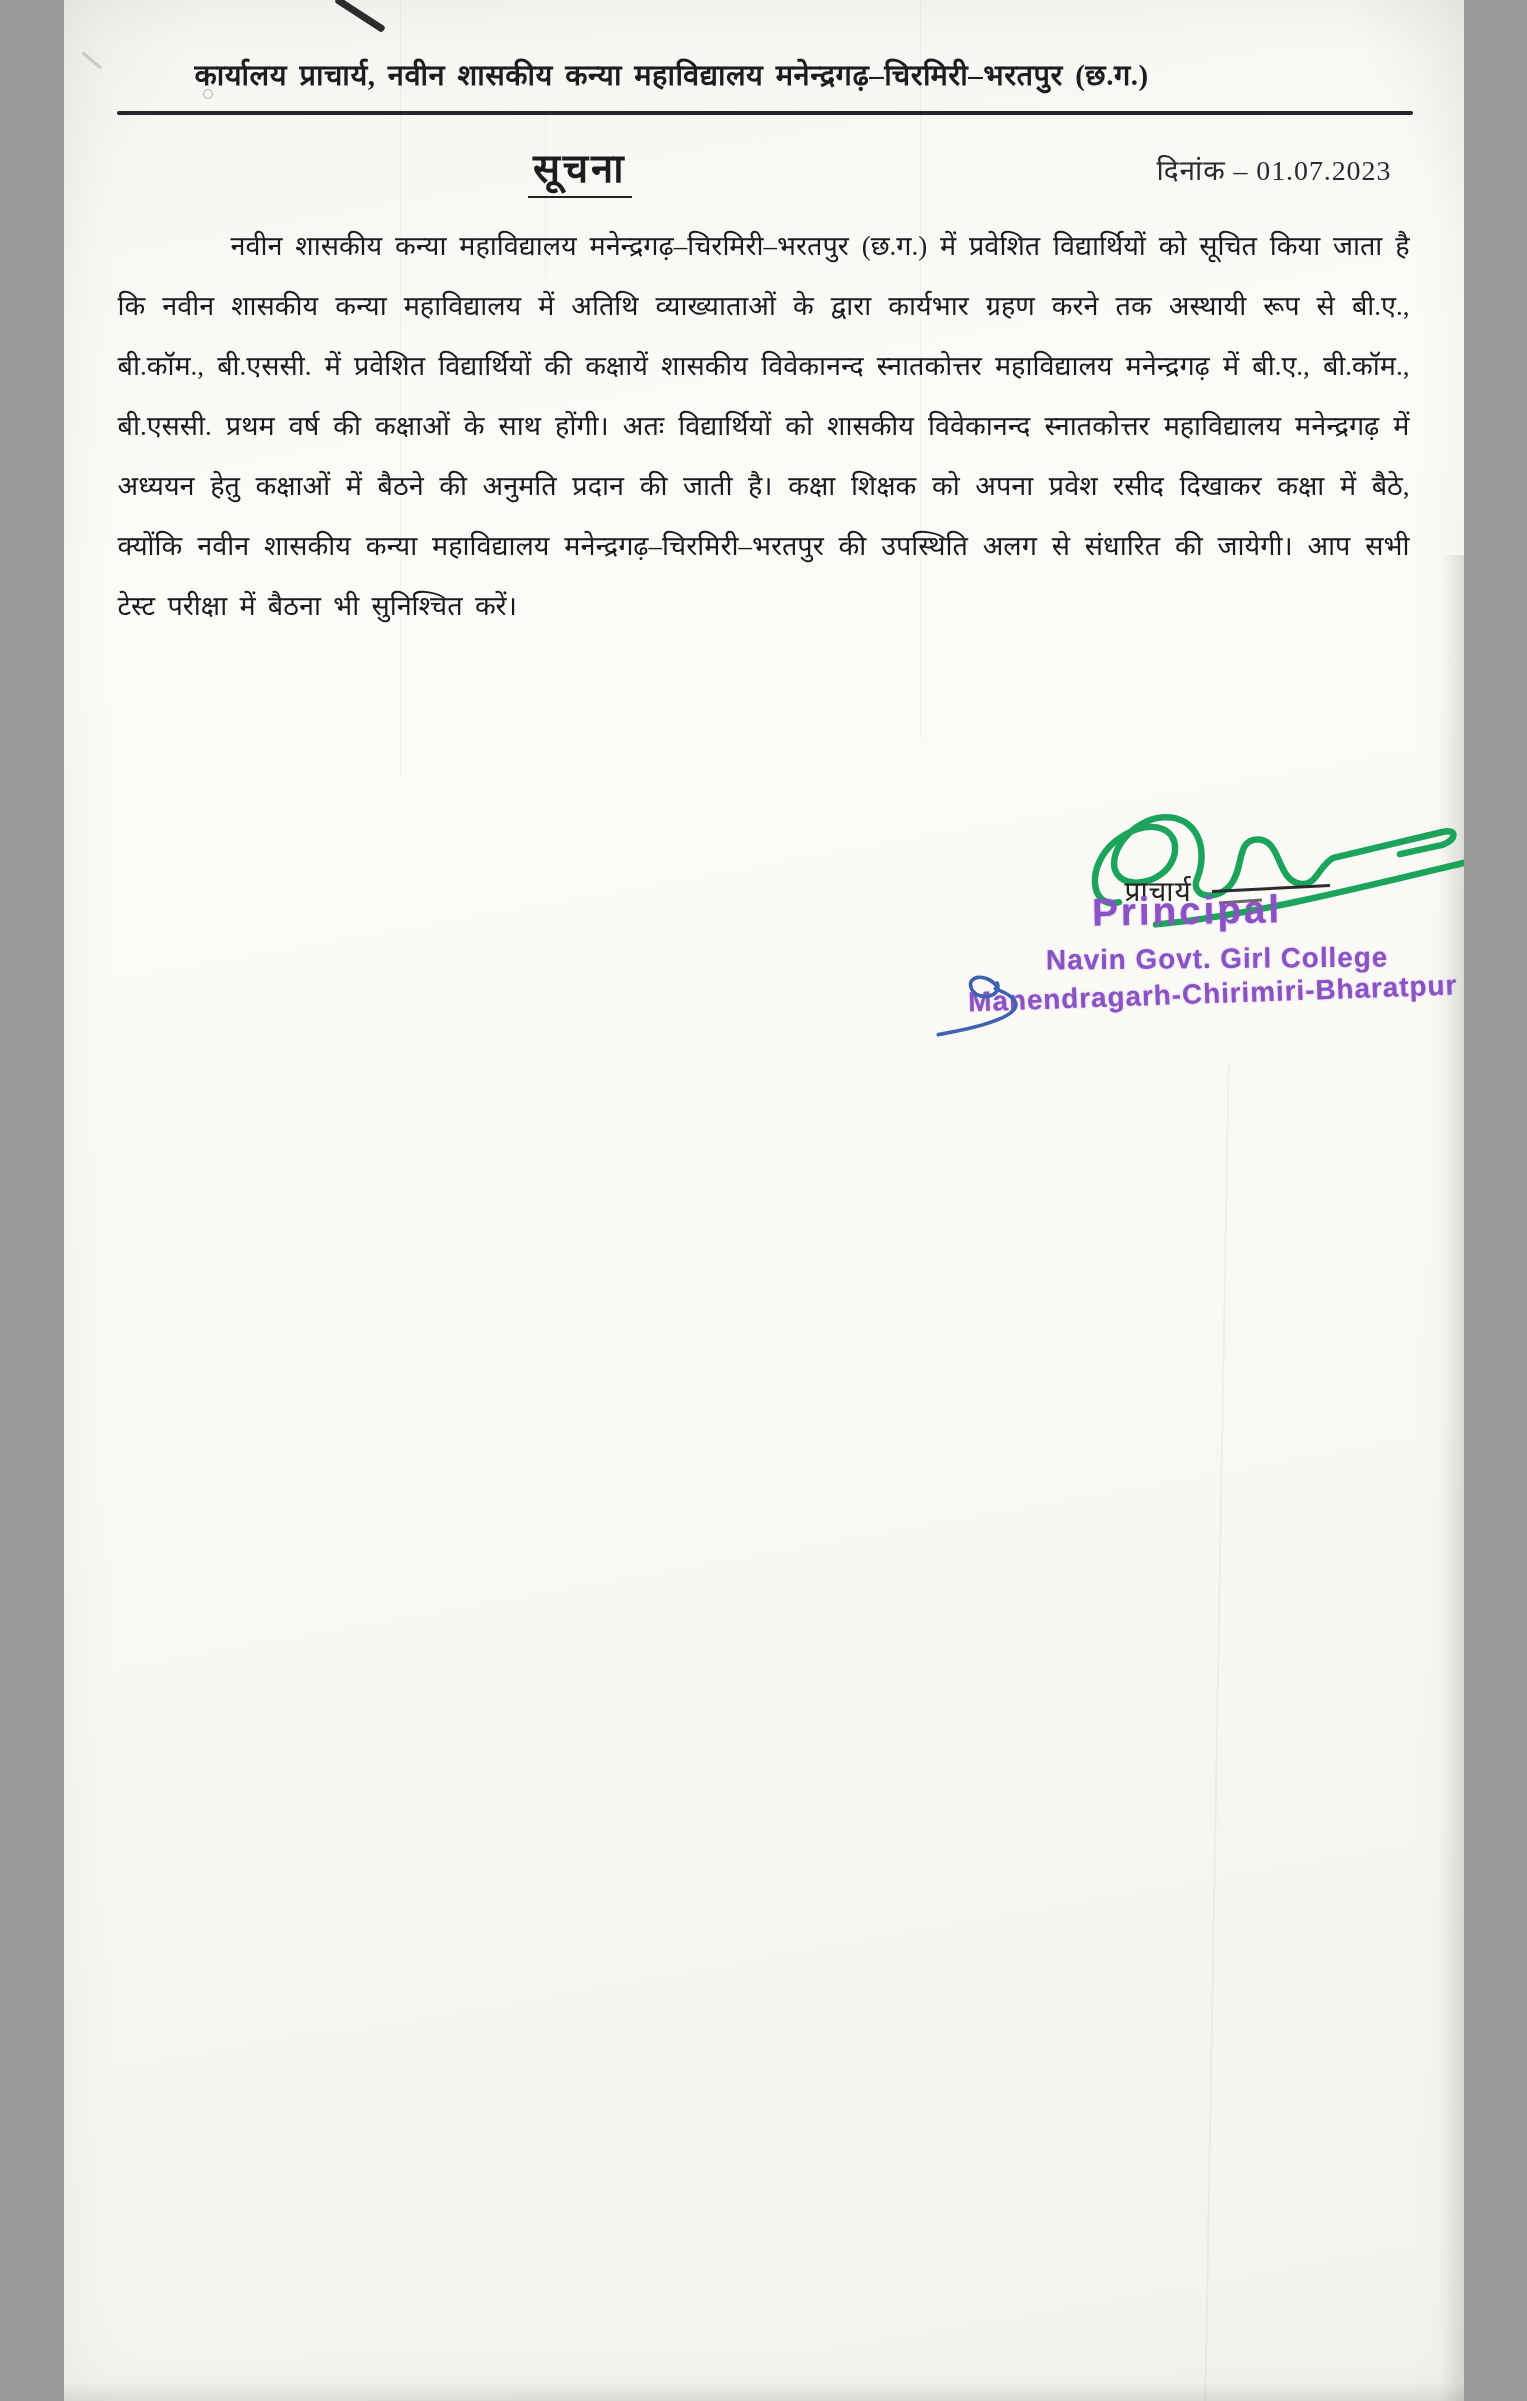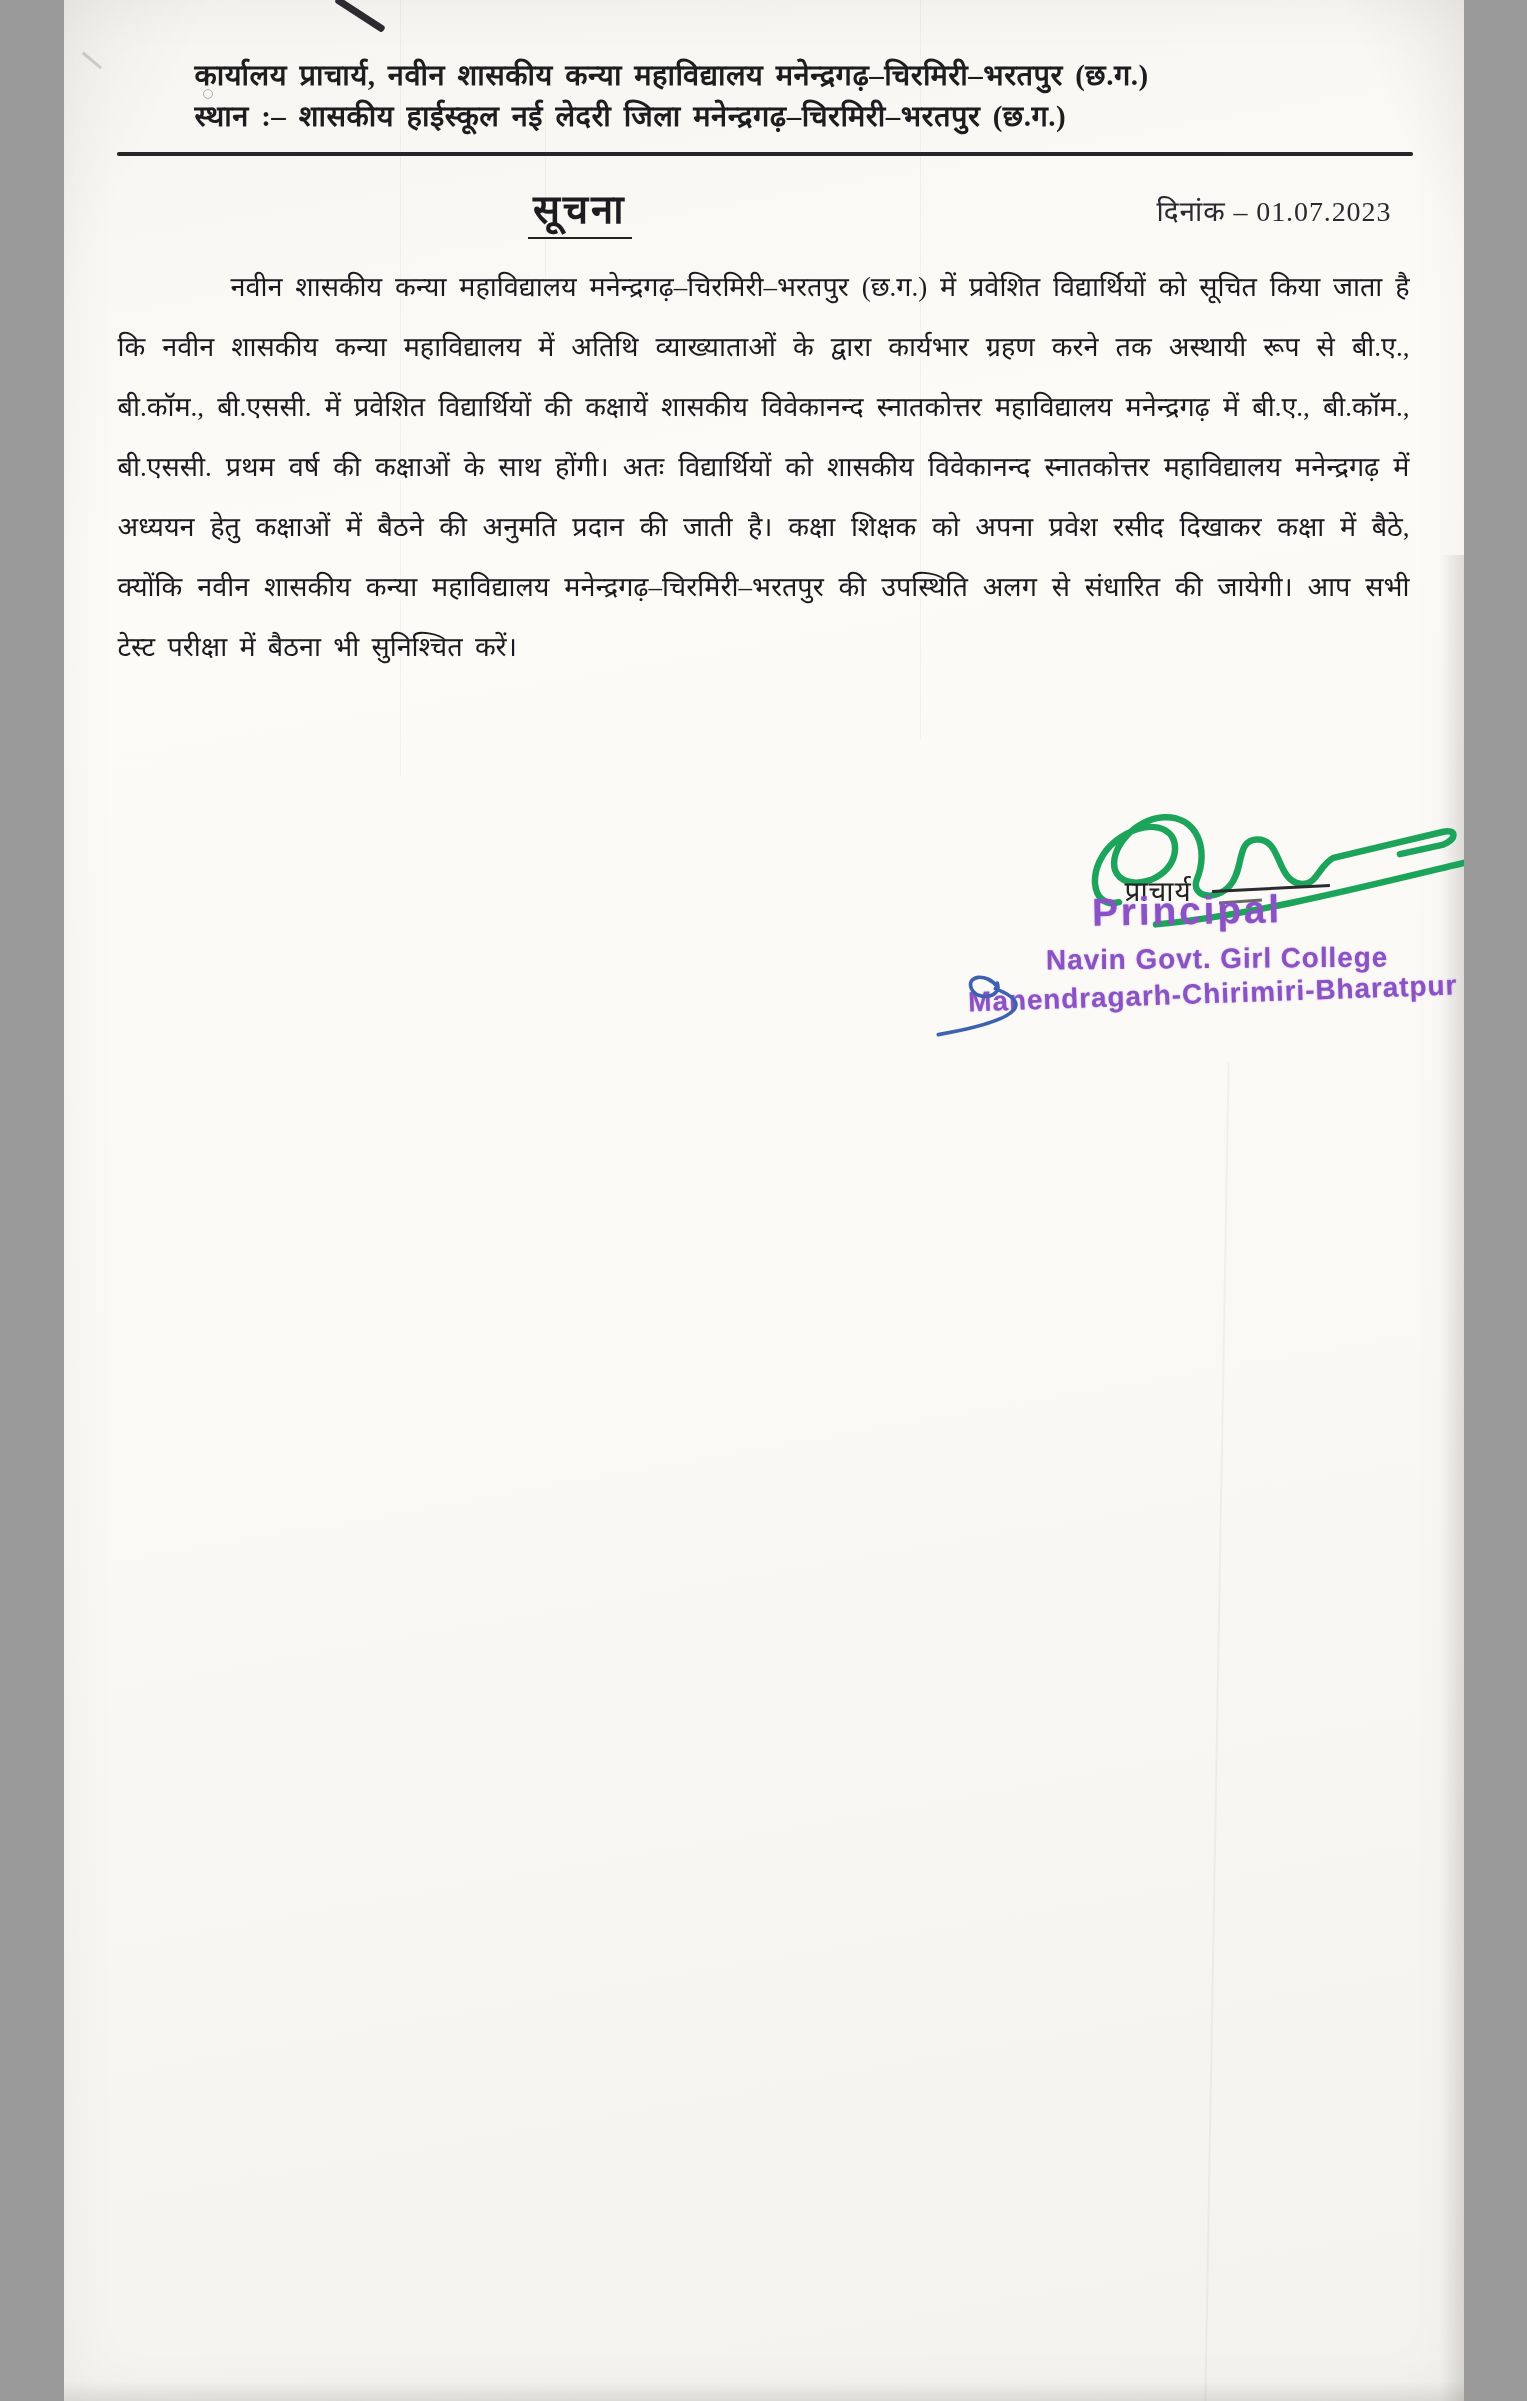--- a/index.html
+++ b/index.html
@@ -82,21 +82,20 @@
   <div class="crease c3"></div>
   <div class="crease c4"></div>
   <div class="edge-right"></div>
   <div class="edge-bottom"></div>
   <div class="artifact-topline"></div>
   <div class="artifact-ring"></div>
   <div class="artifact-speck"></div>
 
   <div class="header">
     <div class="h-line">कार्यालय प्राचार्य, नवीन शासकीय कन्या महाविद्यालय मनेन्द्रगढ़–चिरमिरी–भरतपुर (छ.ग.)</div>
-    <div class="h-line">स्थान :– शासकीय हाईस्कूल नई लेदरी जिला मनेन्द्रगढ़–चिरमिरी–भरतपुर (छ.ग.)</div>
   </div>
   <div class="rule"></div>
 
   <div class="title-row">
     <span class="notice-title">सूचना</span>
     <span class="notice-date">दिनांक – 01.07.2023</span>
   </div>
 
   <p class="body-text">नवीन शासकीय कन्या महाविद्यालय मनेन्द्रगढ़–चिरमिरी–भरतपुर (छ.ग.) में प्रवेशित विद्यार्थियों को सूचित किया जाता है कि नवीन शासकीय कन्या महाविद्यालय में अतिथि व्याख्याताओं के द्वारा कार्यभार ग्रहण करने तक अस्थायी रूप से बी.ए., बी.कॉम., बी.एससी. में प्रवेशित विद्यार्थियों की कक्षायें शासकीय विवेकानन्द स्नातकोत्तर महाविद्यालय मनेन्द्रगढ़ में बी.ए., बी.कॉम., बी.एससी. प्रथम वर्ष की कक्षाओं के साथ होंगी। अतः विद्यार्थियों को शासकीय विवेकानन्द स्नातकोत्तर महाविद्यालय मनेन्द्रगढ़ में अध्ययन हेतु कक्षाओं में बैठने की अनुमति प्रदान की जाती है। कक्षा शिक्षक को अपना प्रवेश रसीद दिखाकर कक्षा में बैठे, क्योंकि नवीन शासकीय कन्या महाविद्यालय मनेन्द्रगढ़–चिरमिरी–भरतपुर की उपस्थिति अलग से संधारित की जायेगी। आप सभी टेस्ट परीक्षा में बैठना भी सुनिश्चित करें।</p>
 

